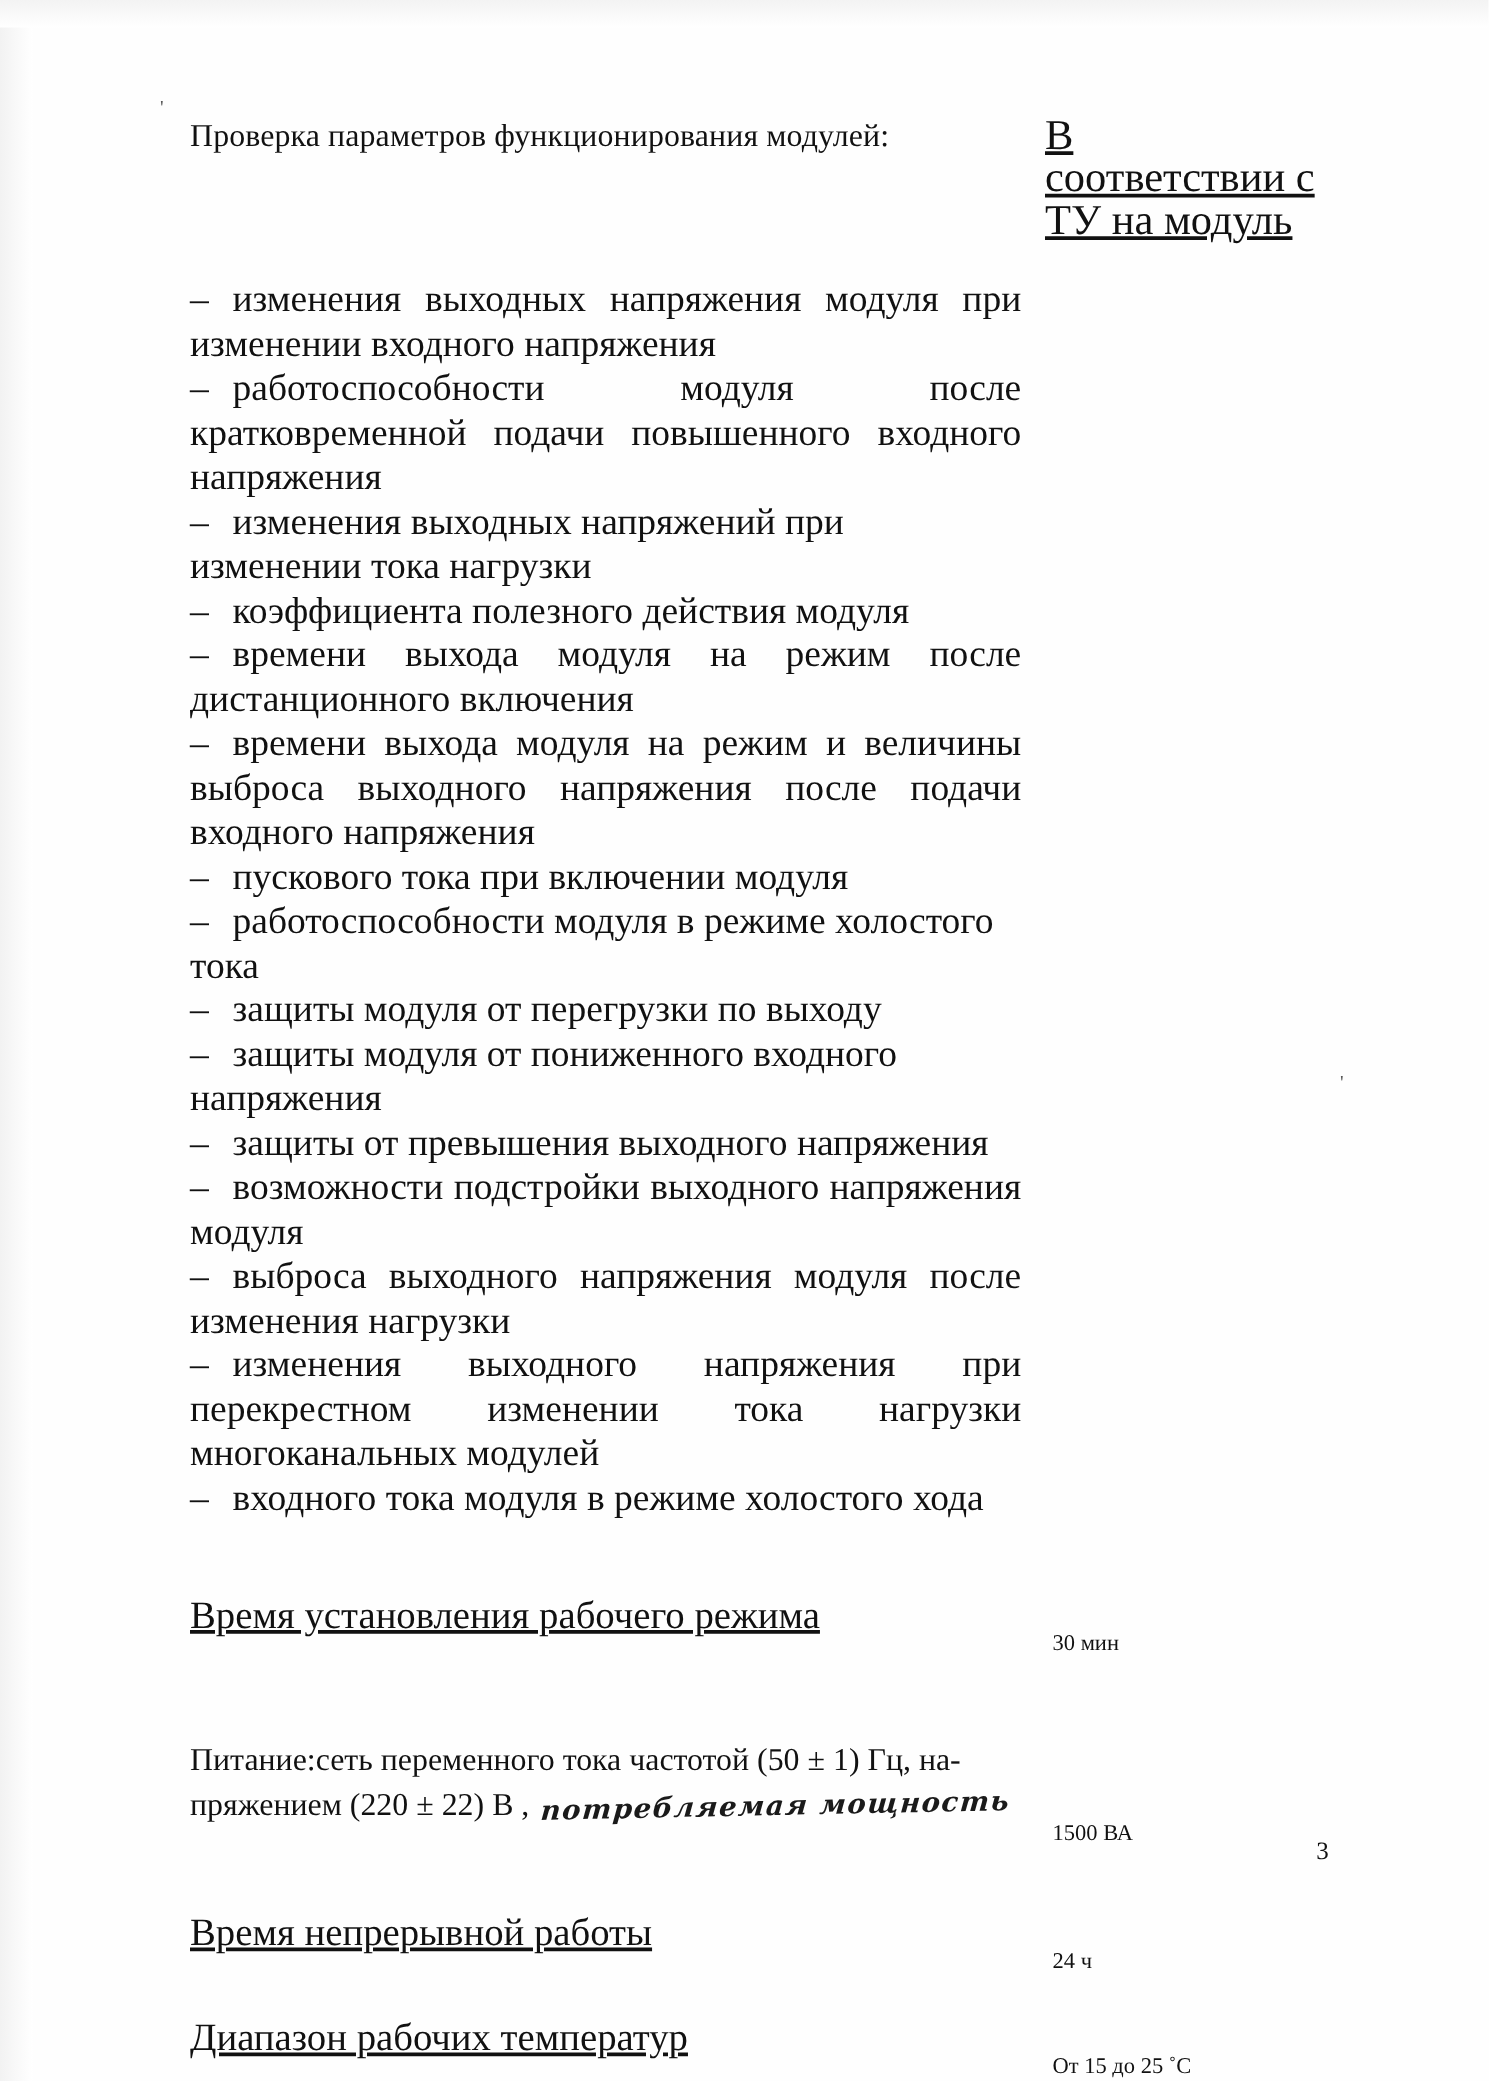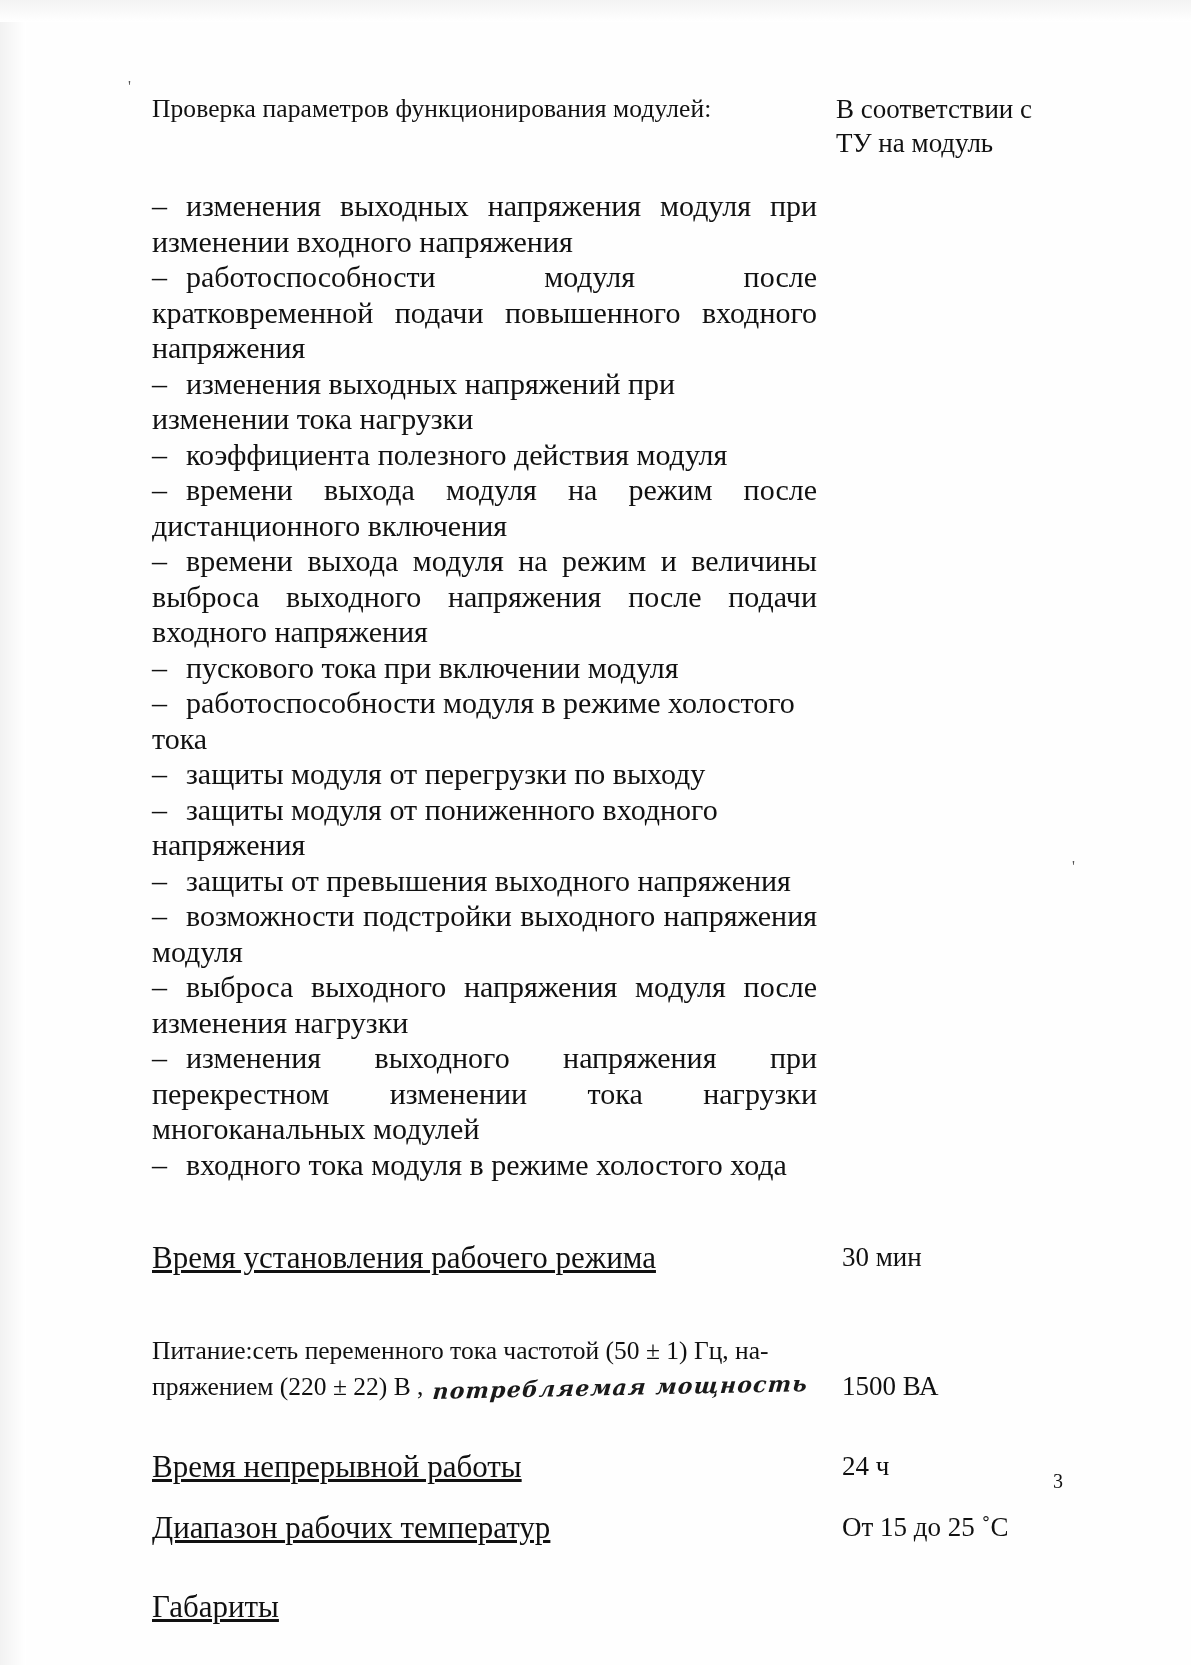--- a/index.html
+++ b/index.html
@@ -49,22 +49,23 @@
   .col-right {
     flex: 1 1 auto;
     padding-left: 14px;
   }
   .heading {
     font-size: 25.5px;
     line-height: 34px;
     letter-spacing: 0.1px;
   }
   .right-text {
-    font-size: 27px;
+    font-size: 34px;
     line-height: 34px;
+    text-decoration: underline;
   }
   .bullets {
     margin-top: 28px;
     width: 665px;
   }
   .bullet {
     font-size: 30px;
     line-height: 35.5px;
     text-align: justify;
     text-indent: 0;
@@ -89,24 +90,25 @@
   }
   .param-label {
     width: 680px;
     flex: 0 0 680px;
     font-size: 31px;
     line-height: 35px;
     text-decoration: underline;
   }
   .param-value {
     flex: 1 1 auto;
-    font-size: 27px;
+    font-size: 18px;
     line-height: 35px;
     padding-left: 10px;
     white-space: pre-line;
+    margin-top: 23px;
   }
   .power-block {
     width: 680px;
     font-size: 25.5px;
     line-height: 36px;
   }
   .handwriting {
     font-family: "DejaVu Serif", serif;
     font-style: italic;
     font-weight: 700;

